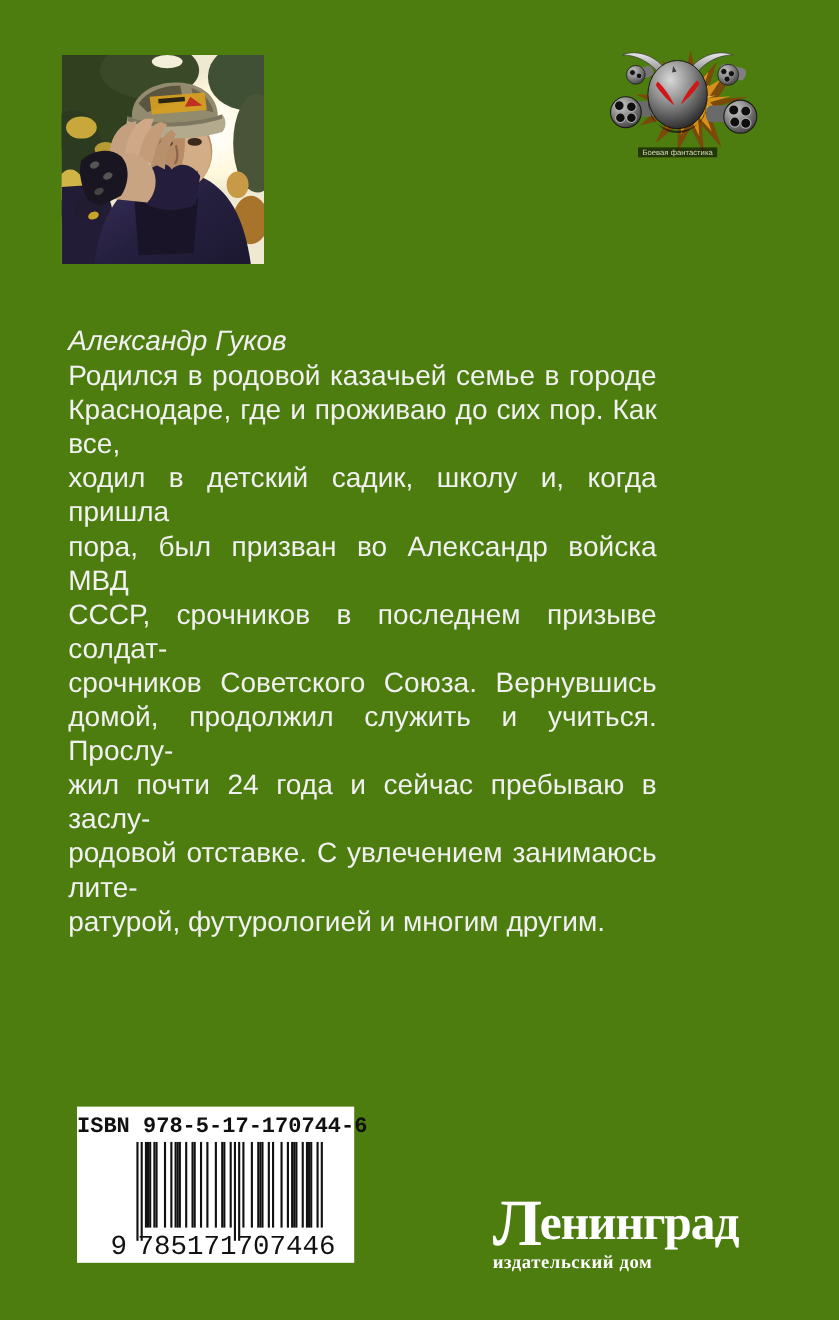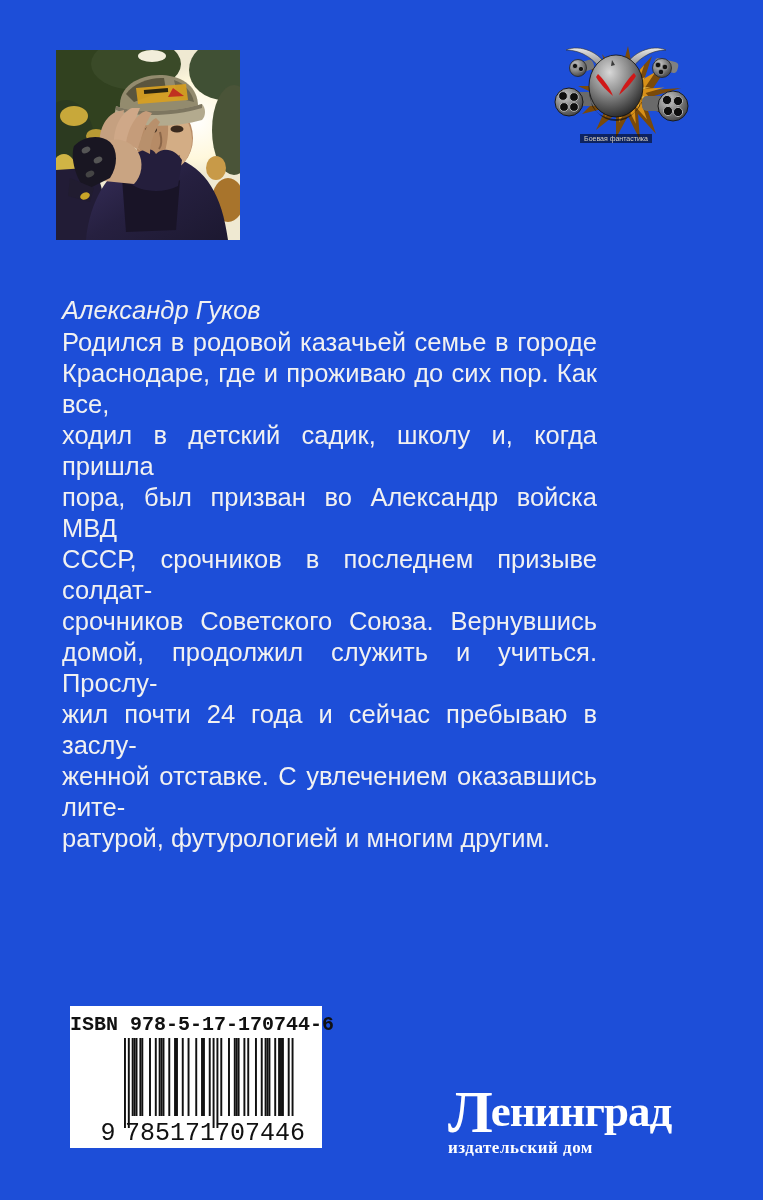--- a/index.html
+++ b/index.html
@@ -1,17 +1,17 @@
 <!DOCTYPE html>
 <html><head>
 <meta charset="utf-8">
 <style>
   html,body{margin:0;padding:0;background:#000;}
   .cover{
-    position:relative;width:763px;height:1200px;background:#1d4ed8;
+    position:relative;width:763px;height:1200px;background:#4d7c0f;
     overflow:hidden;font-family:"Liberation Sans",sans-serif;
   }
   
   .photo{position:absolute;left:56px;top:50px;width:184px;height:190px;}
   .photo svg{display:block;width:100%;height:100%;}
   
   .series-logo{position:absolute;left:542px;top:40px;width:164px;height:108px;}
   .series-logo svg{display:block;width:100%;height:100%;}
   
   .bio{
@@ -197,21 +197,21 @@
     <div class="author">Александр Гуков</div>
     <div>
         <div class="line justify">Родился в родовой казачьей семье в городе</div>
         <div class="line justify">Краснодаре, где и проживаю до сих пор. Как все,</div>
         <div class="line justify">ходил в детский садик, школу и, когда пришла</div>
         <div class="line justify">пора, был призван во Александр войска МВД</div>
         <div class="line justify">СССР, срочников в последнем призыве солдат-</div>
         <div class="line justify">срочников Советского Союза. Вернувшись</div>
         <div class="line justify">домой, продолжил служить и учиться. Прослу-</div>
         <div class="line justify">жил почти 24 года и сейчас пребываю в заслу-</div>
-        <div class="line justify">женной отставке. С увлечением оказавшись лите-</div>
+        <div class="line justify">родовой отставке. С увлечением занимаюсь лите-</div>
         <div class="line">ратурой, футурологией и многим другим.</div>
       </div>
   </div>
 
   <div class="isbn-box">
     <div class="isbn-label">ISBN 978-5-17-170744-6</div>
     <svg id="barcode-svg" width="276" height="108" viewBox="0 0 276 108">
       <g id="bars" fill="#111">
           <rect x="54.00" y="0" width="1.93" height="90"></rect>
           <rect x="57.85" y="0" width="1.93" height="90"></rect>

